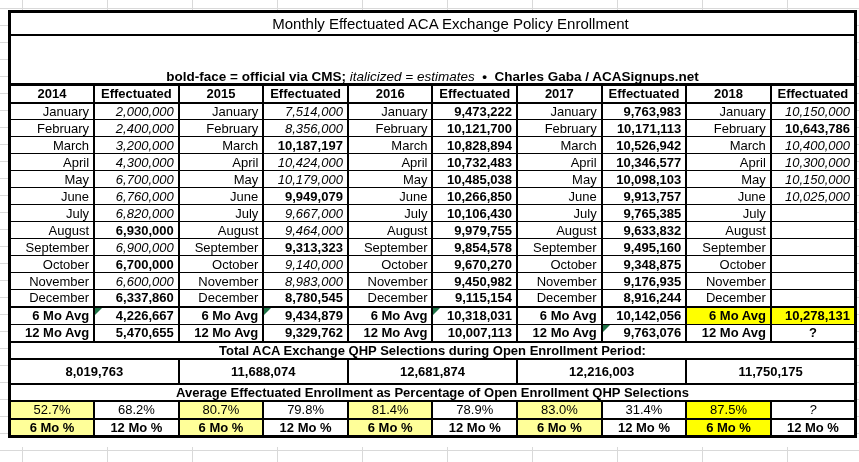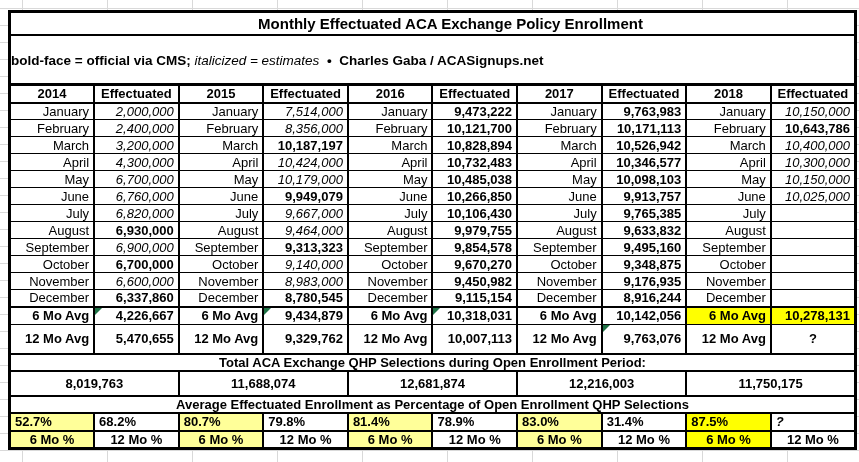--- a/index.html
+++ b/index.html
@@ -20,52 +20,52 @@
   .backing{
     position:absolute;left:8px;top:10px;width:849px;height:437px;
     background:#ffffff;
   }
   .titlebox{
     position:absolute;left:8px;top:10px;width:849px;
     border:3px solid #000;background:#fff;box-sizing:border-box;
   }
   .title-row{
     height:21px;line-height:21px;text-align:center;
-    font-weight:bold;font-size:15px;border-bottom:2px solid #000;padding-left:36px;
+    font-weight:normal;font-size:15px;border-bottom:2px solid #000;padding-left:36px;
   }
   .subtitle-row{
-    height:48px;display:flex;align-items:center;
-    font-size:13.5px;white-space:pre;
+    height:48px;display:flex;align-items:center;justify-content:center;
+    font-size:13.5px;white-space:pre;margin-top:16px;
   }
   .subtitle-row .b{font-weight:bold;}
   .subtitle-row .i{font-style:italic;}
   table.datatable{
     position:absolute;left:8px;top:83px;width:849px;
     border-collapse:collapse;table-layout:fixed;background:#fff;
     border:3px solid #000;font-size:13px;color:#000;padding-left:28px;
   }
   table.datatable td{
     border-left:2px solid #000;border-right:2px solid #000;
     border-top:1px solid #000;border-bottom:1px solid #000;
     padding:0 4px;overflow:hidden;white-space:nowrap;
     height:17px;position:relative;box-sizing:border-box;
   }
   tr.header-row td{height:18px;text-align:center;font-weight:bold;border-bottom:2px solid #000;}
   tr.mrow td.mlabel{text-align:right;}
   tr.mrow td.val{text-align:right;}
   td.official{font-weight:bold;}
   td.estimate{font-style:italic;}
   tr.sixrow td{height:18px;font-weight:bold;border-top:2px solid #000;}
-  tr.twelverow td{height:29px;font-weight:bold;border-bottom:2px solid #000;}
+  tr.twelverow td{height:17px;font-weight:bold;border-bottom:2px solid #000;}
   tr.sixrow td.mlabel,tr.twelverow td.mlabel{text-align:right;}
   tr.sixrow td.val,tr.twelverow td.val{text-align:right;}
   td.centered{text-align:center !important;}
   tr.section td{height:16px;text-align:center;font-weight:bold;border:2px solid #000;}
   tr.totalsrow td{height:25px;text-align:center;font-weight:bold;border:2px solid #000;}
-  tr.pctrow td{height:18px;font-weight:bold;border:2px solid #000;}
+  tr.pctrow td{height:18px;text-align:center;font-weight:normal;border:2px solid #000;}
   tr.lblrow td{height:18px;text-align:center;font-weight:bold;border:2px solid #000;border-bottom:3px solid #000;}
   td.hl-light{background:#FFFF99;}
   td.hl-bright{background:#FFFF00;}
   td.italic{font-style:italic;}
   .flag{
     position:absolute;left:0;top:0;width:0;height:0;
     border-left:7px solid #1E7145;border-bottom:7px solid transparent;
   }
 </style>
 </head>

